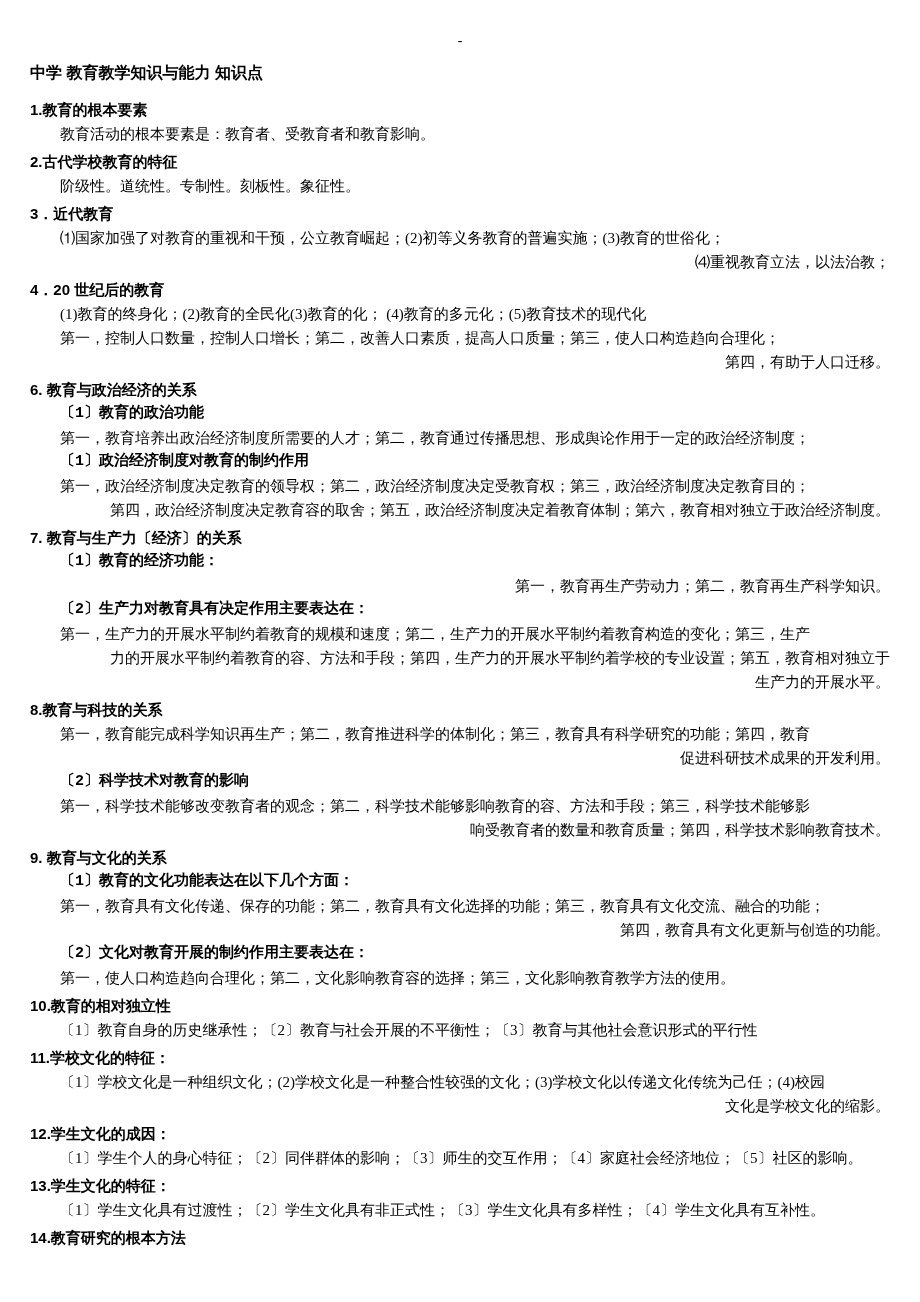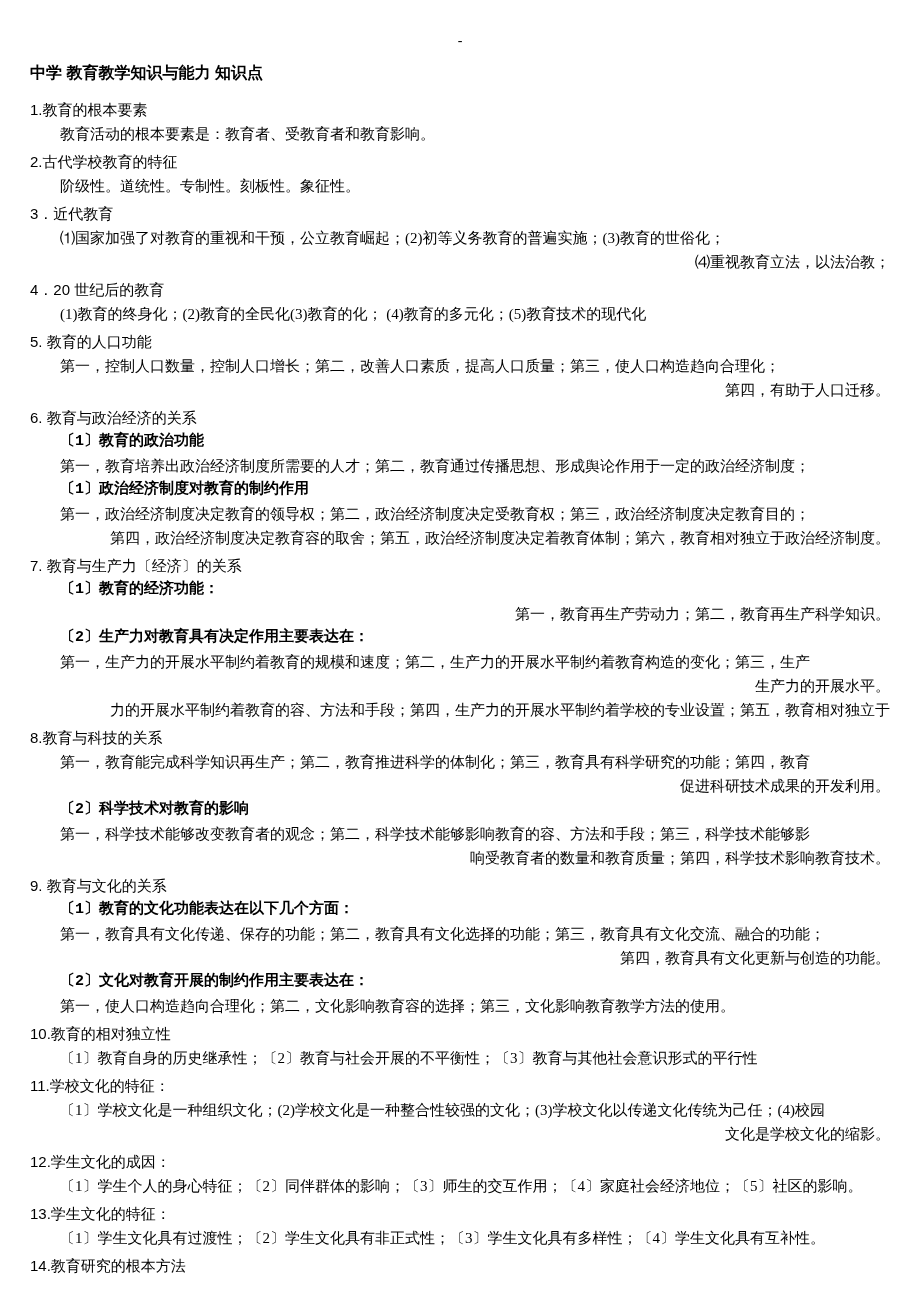--- a/index.html
+++ b/index.html
@@ -18,21 +18,21 @@
     font-size: 14px;
   }
   .title {
     text-align: left;
     font-weight: bold;
     font-size: 16px;
     margin: 8px 0 12px 0;
     font-family: "SimHei", "黑体", sans-serif;
   }
   .h {
-    font-weight: normal;
+    font-weight: bold;
     font-family: "SimHei", "黑体", sans-serif;
     margin-top: 4px;
   }
   .sh {
     font-weight: bold;
     font-family: Liberation Mono, monospace;
     text-indent: 2em;
   }
   .p {
     text-indent: 2em;
@@ -51,36 +51,35 @@
 <div id="content">
     <div class="h">1.教育的根本要素</div>
     <div class="p">教育活动的根本要素是：教育者、受教育者和教育影响。</div>
     <div class="h">2.古代学校教育的特征</div>
     <div class="p">阶级性。道统性。专制性。刻板性。象征性。</div>
     <div class="h">3．近代教育</div>
     <div class="p">⑴国家加强了对教育的重视和干预，公立教育崛起；(2)初等义务教育的普遍实施；(3)教育的世俗化；</div>
     <div class="p-ni">⑷重视教育立法，以法治教；</div>
     <div class="h">4．20 世纪后的教育</div>
     <div class="p">(1)教育的终身化；(2)教育的全民化(3)教育的化； (4)教育的多元化；(5)教育技术的现代化</div>
-    <div class="h">5. 教育的人口功能</div>
     <div class="p">第一，控制人口数量，控制人口增长；第二，改善人口素质，提高人口质量；第三，使人口构造趋向合理化；</div>
     <div class="p-ni">第四，有助于人口迁移。</div>
     <div class="h">6. 教育与政治经济的关系</div>
     <div class="sh">〔1〕教育的政治功能</div>
     <div class="p">第一，教育培养出政治经济制度所需要的人才；第二，教育通过传播思想、形成舆论作用于一定的政治经济制度；</div>
     <div class="sh">〔1〕政治经济制度对教育的制约作用</div>
     <div class="p">第一，政治经济制度决定教育的领导权；第二，政治经济制度决定受教育权；第三，政治经济制度决定教育目的；</div>
     <div class="p-ni">第四，政治经济制度决定教育容的取舍；第五，政治经济制度决定着教育体制；第六，教育相对独立于政治经济制度。</div>
     <div class="h">7. 教育与生产力〔经济〕的关系</div>
     <div class="sh">〔1〕教育的经济功能：</div>
     <div class="p-ni">第一，教育再生产劳动力；第二，教育再生产科学知识。</div>
     <div class="sh">〔2〕生产力对教育具有决定作用主要表达在：</div>
     <div class="p">第一，生产力的开展水平制约着教育的规模和速度；第二，生产力的开展水平制约着教育构造的变化；第三，生产</div>
+    <div class="p-ni">力的开展水平制约着教育的容、方法和手段；第四，生产力的开展水平制约着学校的专业设置；第五，教育相对独立于</div>
     <div class="p-ni">生产力的开展水平。</div>
-    <div class="p-ni">力的开展水平制约着教育的容、方法和手段；第四，生产力的开展水平制约着学校的专业设置；第五，教育相对独立于</div>
     <div class="h">8.教育与科技的关系</div>
     <div class="p">第一，教育能完成科学知识再生产；第二，教育推进科学的体制化；第三，教育具有科学研究的功能；第四，教育</div>
     <div class="p-ni">促进科研技术成果的开发利用。</div>
     <div class="sh">〔2〕科学技术对教育的影响</div>
     <div class="p">第一，科学技术能够改变教育者的观念；第二，科学技术能够影响教育的容、方法和手段；第三，科学技术能够影</div>
     <div class="p-ni">响受教育者的数量和教育质量；第四，科学技术影响教育技术。</div>
     <div class="h">9. 教育与文化的关系</div>
     <div class="sh">〔1〕教育的文化功能表达在以下几个方面：</div>
     <div class="p">第一，教育具有文化传递、保存的功能；第二，教育具有文化选择的功能；第三，教育具有文化交流、融合的功能；</div>
     <div class="p-ni">第四，教育具有文化更新与创造的功能。</div>

